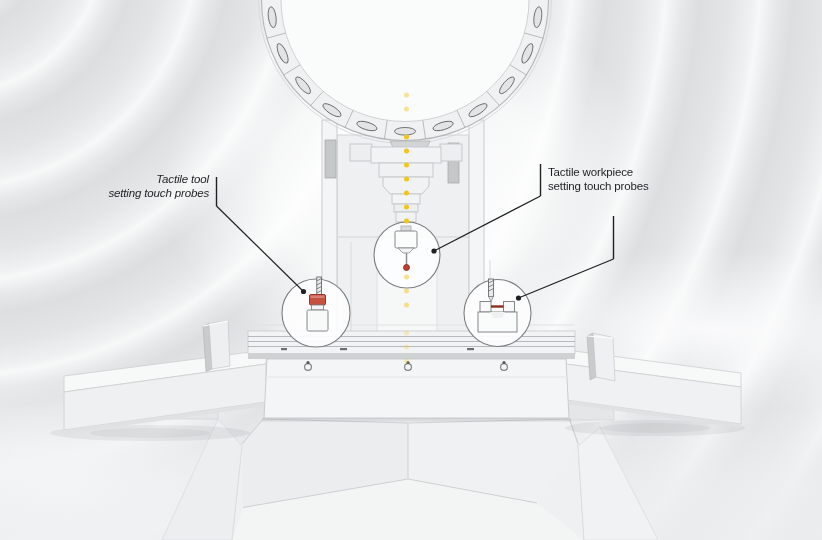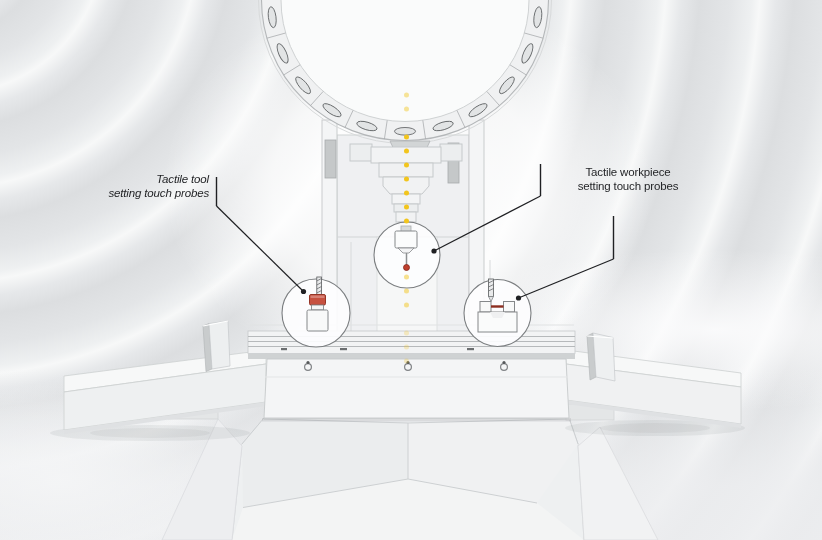--- a/index.html
+++ b/index.html
@@ -10,21 +10,21 @@
       radial-gradient(ellipse 340px 270px at 408px 185px, rgba(255,255,255,.96) 0%, rgba(255,255,255,.75) 40%, rgba(255,255,255,0) 72%),
       radial-gradient(ellipse 430px 115px at 715px 330px, rgba(252,252,253,.92) 0%, rgba(252,252,253,0) 70%),
       radial-gradient(ellipse 300px 140px at 60px 480px, rgba(245,246,247,.85) 0%, rgba(245,246,247,0) 70%),
       linear-gradient(to bottom, rgba(236,237,239,0) 68%, rgba(237,238,240,.85) 90%),
       repeating-radial-gradient(circle at -50px -60px,
         #dcdee0 0px, #e3e5e7 30px, #eef0f1 52px, #f7f8f8 60px, #e6e8ea 76px, #dcdee0 94px);
   }
   .machine-svg{position:absolute;left:0;top:0;}
   .callout-label{
     position:absolute;color:#1f2023;font-size:11.5px;line-height:14.4px;
-    letter-spacing:-0.15px;font-weight:400;text-align:center;
+    letter-spacing:-0.15px;font-weight:400;
   }
   .callout-label div{white-space:nowrap;}
   .align-right{text-align:right;font-style:italic;}
 </style>
 </head>
 <body>
 
 <div class="stage">
 
 <svg class="machine-svg" width="822" height="540" viewBox="0 0 822 540">

